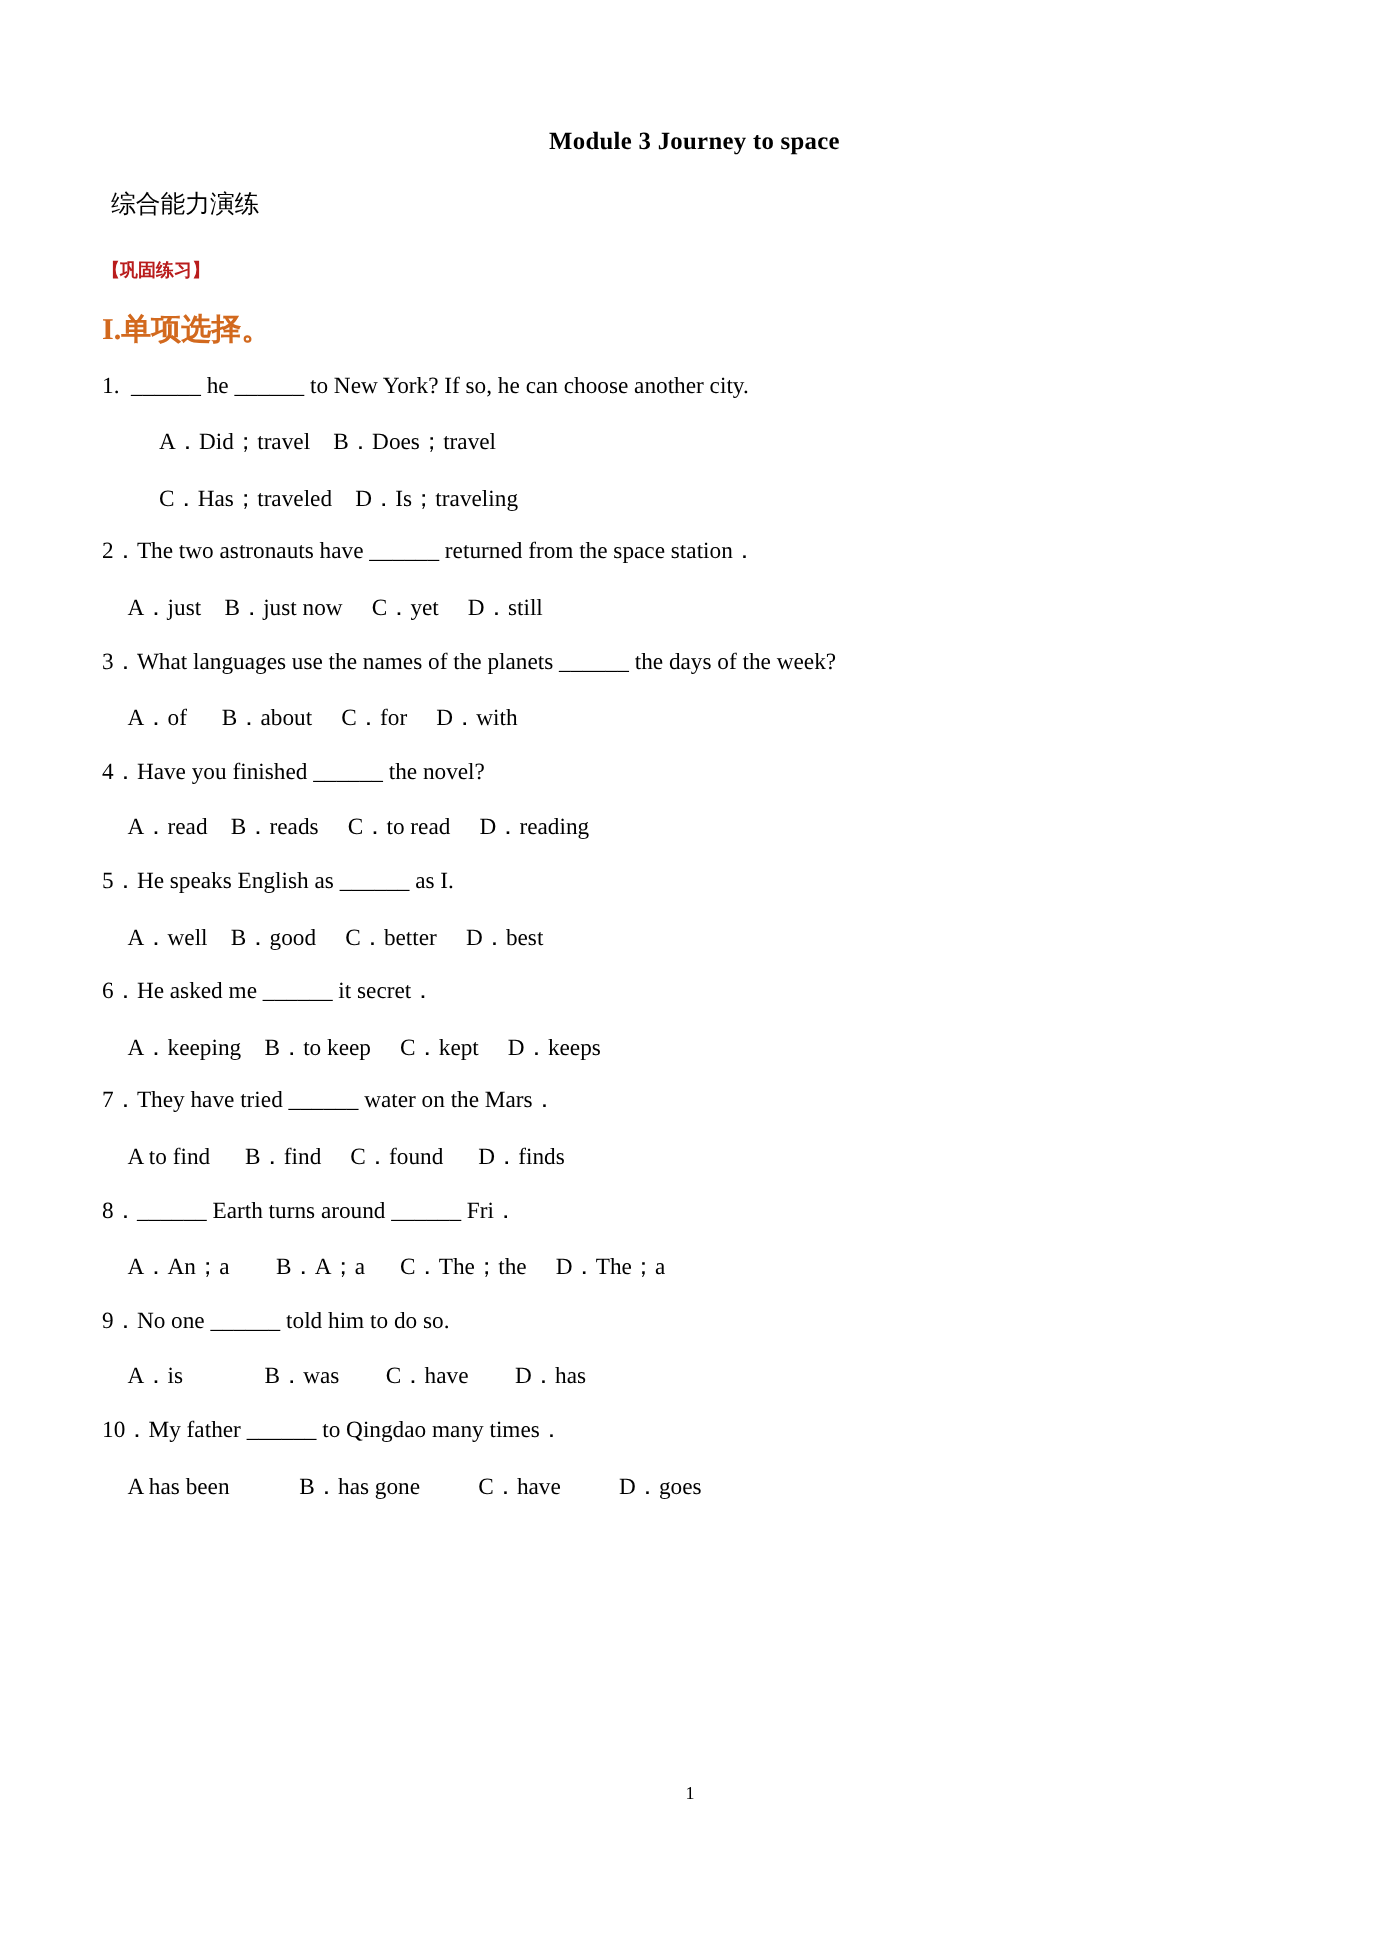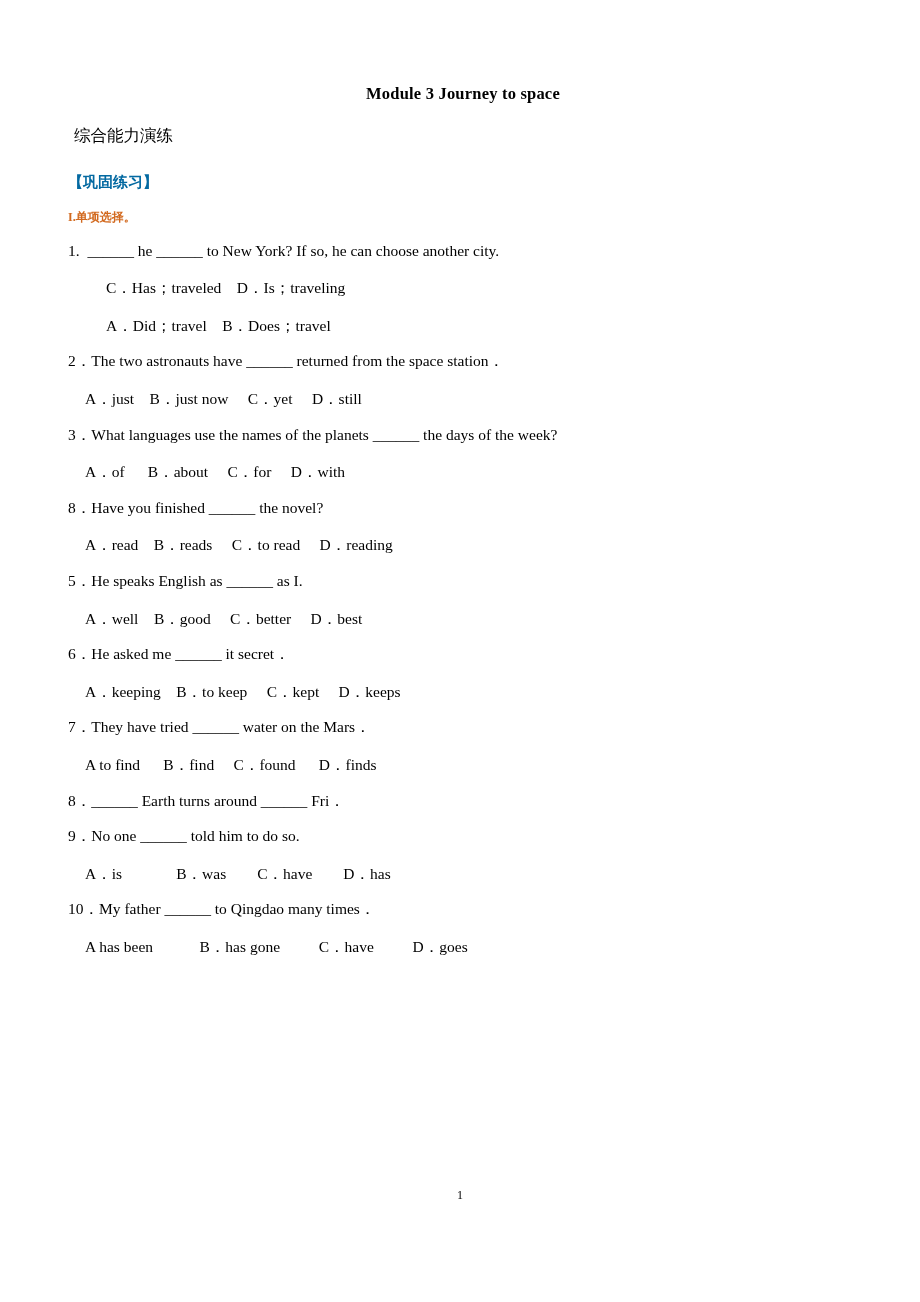--- a/index.html
+++ b/index.html
@@ -40,29 +40,29 @@
     font-size: 16.5px;
     line-height: 1.25;
     margin: 21px 0 0 0;
     padding-left: 6px;
     font-family: "DejaVu Sans", "Liberation Sans", sans-serif;
   }
 
   
   .section-bracket {
     margin: 27px 0 0 0;
-    font-size: 15px;
+    font-size: 12px;
     font-weight: bold;
-    color: #0369a1;
+    color: #b91c1c;
     font-family: "DejaVu Sans", "Liberation Sans", sans-serif;
     line-height: 1.2;
   }
   .section-roman {
     margin: 19px 0 0 0;
-    font-size: 12px;
+    font-size: 20px;
     font-weight: bold;
     color: #d2691e;
     line-height: 1.2;
   }
   .section-roman .roman-num {
     font-family: "Liberation Serif", "DejaVu Serif", serif;
   }
   .section-roman .cn {
     font-family: "DejaVu Sans", "Liberation Sans", sans-serif;
   }
@@ -107,56 +107,57 @@
     <div class="doc-subtitle">综合能力演练</div>
 
     <div class="section-bracket">【巩固练习】</div>
 
     <div class="section-roman">
       <span class="roman-num">I.</span><span class="cn">单项选择。</span>
     </div>
 
     <div class="q-block">
       <div class="q-stem">1.  ______ he ______ to New York? If so, he can choose another city.</div>
+      <div class="q-opts indent-wide">A．Did；travel    B．Does；travel</div>
       <div class="q-opts indent-wide">C．Has；traveled    D．Is；traveling</div>
-      <div class="q-opts indent-wide">A．Did；travel    B．Does；travel</div>
     </div>
 
     <div class="q-block">
       <div class="q-stem">2．The two astronauts have ______ returned from the space station．</div>
       <div class="q-opts indent-narrow">A．just    B．just now     C．yet     D．still</div>
     </div>
 
     <div class="q-block">
       <div class="q-stem">3．What languages use the names of the planets ______ the days of the week?</div>
       <div class="q-opts indent-narrow">A．of      B．about     C．for     D．with</div>
     </div>
 
     <div class="q-block">
-      <div class="q-stem">8．Have you finished ______ the novel?</div>
+      <div class="q-stem">4．Have you finished ______ the novel?</div>
       <div class="q-opts indent-narrow">A．read    B．reads     C．to read     D．reading</div>
     </div>
 
     <div class="q-block">
       <div class="q-stem">5．He speaks English as ______ as I.</div>
       <div class="q-opts indent-narrow">A．well    B．good     C．better     D．best</div>
     </div>
 
     <div class="q-block">
       <div class="q-stem">6．He asked me ______ it secret．</div>
       <div class="q-opts indent-narrow">A．keeping    B．to keep     C．kept     D．keeps</div>
     </div>
 
     <div class="q-block">
       <div class="q-stem">7．They have tried ______ water on the Mars．</div>
       <div class="q-opts indent-narrow">A to find      B．find     C．found      D．finds</div>
     </div>
 
     <div class="q-block">
       <div class="q-stem">8．______ Earth turns around ______ Fri．</div>
+      <div class="q-opts indent-narrow">A．An；a        B．A；a      C．The；the     D．The；a</div>
     </div>
 
     <div class="q-block">
       <div class="q-stem">9．No one ______ told him to do so.</div>
       <div class="q-opts indent-narrow">A．is              B．was        C．have        D．has</div>
     </div>
 
     <div class="q-block">
       <div class="q-stem">10．My father ______ to Qingdao many times．</div>
       <div class="q-opts indent-narrow">A has been            B．has gone          C．have          D．goes</div>

